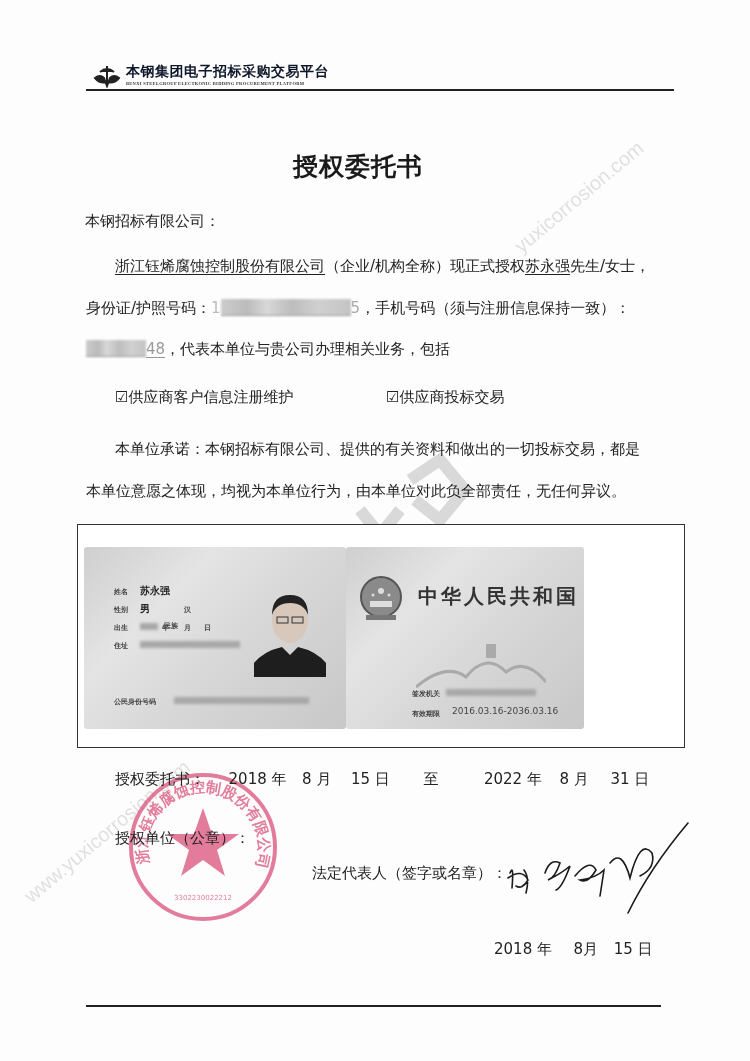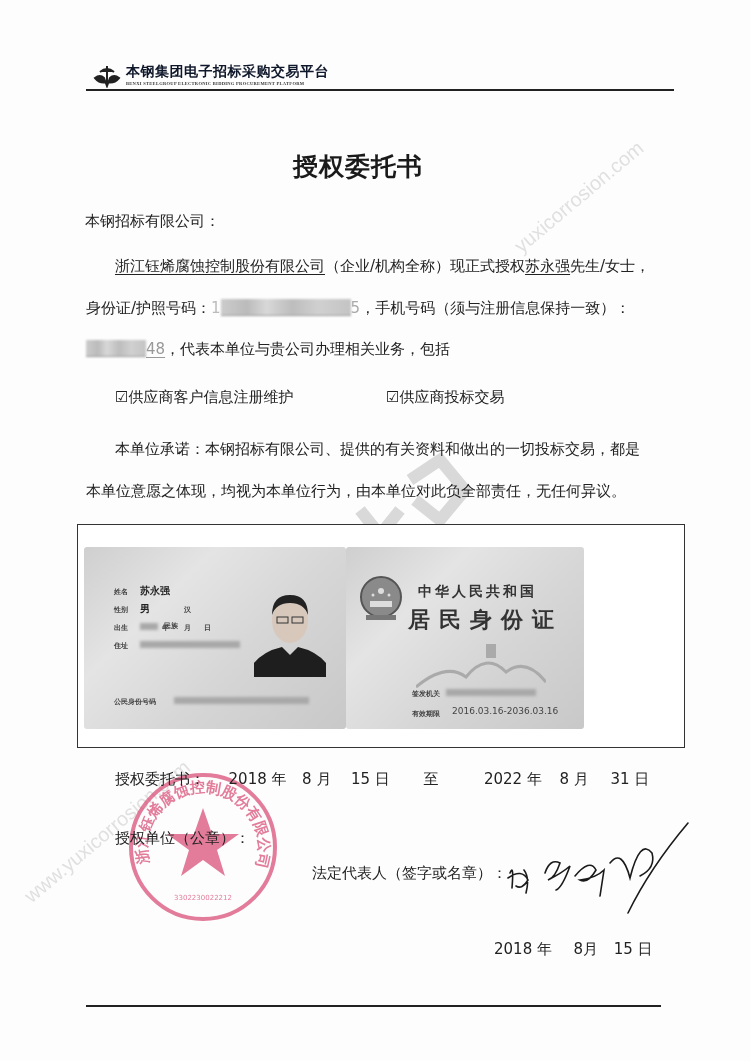--- a/index.html
+++ b/index.html
@@ -29,21 +29,21 @@
 
     .id-frame { left: 77px; top: 516px; width: 606px; height: 222px; border: 1px solid #333; background: #fff; margin-top: 8px; }
     .card { position: absolute; top: 22px; height: 182px; background: linear-gradient(135deg,#cfcfcf 0%,#e4e4e4 30%,#d6d6d6 60%,#c8c8c8 100%); border-radius: 3px; overflow: hidden; }
     .card-front { left: 6px; width: 262px; }
     .card-back { left: 268px; width: 238px; }
     .card-label { position: absolute; font-size: 7px; color: #444; font-weight: bold; }
     .card-val { position: absolute; font-size: 10px; color: #222; font-weight: bold; }
     .card-blur { position: absolute; height: 7px; background: #a8a8a8; filter: blur(1.5px); }
     .photo { position: absolute; left: 170px; top: 38px; width: 72px; height: 92px; }
     .emblem { position: absolute; left: 12px; top: 28px; width: 46px; height: 48px; }
-    .back-title1 { position: absolute; left: 72px; top: 36px; font-family: "DejaVu Serif", serif; font-weight: bold; font-size: 14px; color: #333; letter-spacing: 3px; }
+    .back-title1 { position: absolute; left: 72px; top: 36px; font-family: "DejaVu Serif", serif; font-weight: bold; font-size: 20px; color: #333; letter-spacing: 3px; }
     .back-title2 { position: absolute; left: 62px; top: 58px; font-family: "DejaVu Serif", serif; font-weight: bold; font-size: 22px; color: #333; letter-spacing: 9px; }
     .wall { position: absolute; left: 70px; top: 95px; width: 130px; height: 50px; }
 
     .period { left: 115px; top: 770px; }
     .auth-unit { left: 115px; top: 829px; text-align: right; }
     .legal-rep { left: 312px; top: 864px; }
     .sign-date { left: 494px; top: 940px; text-align: right; }
 
     .seal { left: 124px; top: 768px; width: 158px; height: 158px; opacity: 0.75; }
     .signature { left: 500px; top: 818px; width: 190px; height: 100px; }
@@ -137,21 +137,20 @@
       <svg width="46" height="48" viewBox="0 0 46 48">
         <circle cx="23" cy="22" r="20" fill="#8a8a8a" stroke="#555" stroke-width="2"></circle>
         <circle cx="23" cy="16" r="3" fill="#ddd"></circle>
         <circle cx="15" cy="20" r="1.5" fill="#ddd"></circle>
           <circle cx="31" cy="20" r="1.5" fill="#ddd"></circle>
         <rect x="12" y="26" width="22" height="6" fill="#ddd"></rect>
         <rect x="8" y="40" width="30" height="5" fill="#777"></rect>
       </svg>
     </div>
     <div class="back-title1">中华人民共和国</div>
-    <div class="back-title2">居民身份证</div>
     <div class="wall">
       <svg width="130" height="50" viewBox="0 0 130 50">
         <path d="M0 45 Q30 20 50 35 Q70 10 90 30 Q110 15 130 40" fill="none" stroke="#aaa" stroke-width="3"></path>
         <rect x="70" y="2" width="10" height="14" fill="#aaa"></rect>
       </svg>
     </div>
     <span class="card-label" style="left:66px;top:142px">签发机关</span>
     <span class="card-blur" style="left:100px;top:142px;width:90px"></span>
     <span class="card-label" style="left:66px;top:162px">有效期限</span>
     <span class="card-val" style="left:106px;top:159px;font-size:9px;font-weight:normal;color:#444">2016.03.16-2036.03.16</span>

